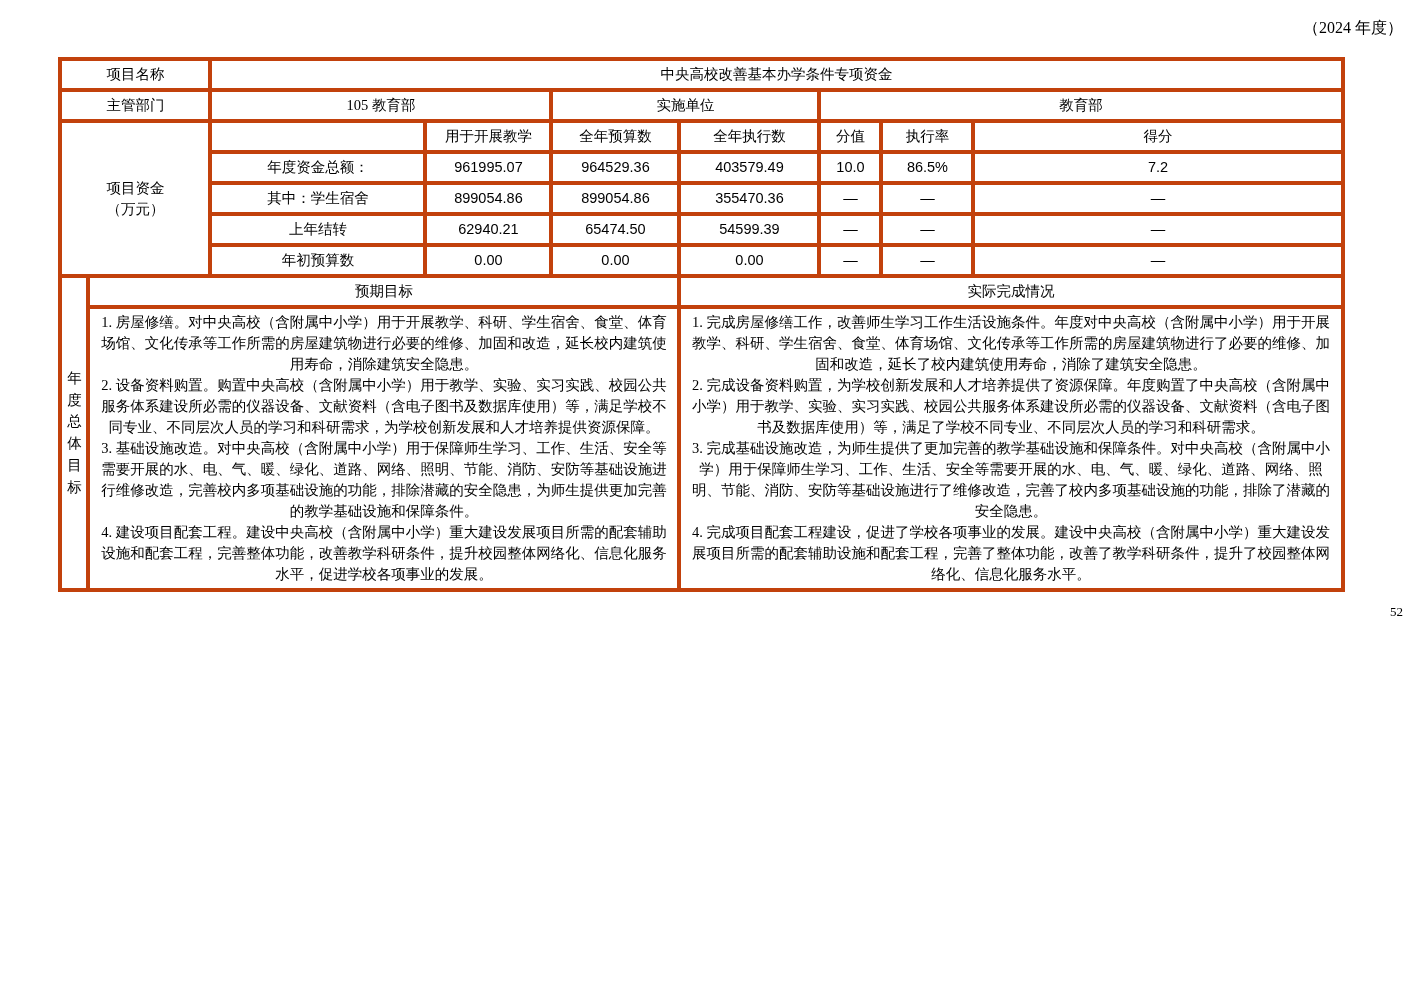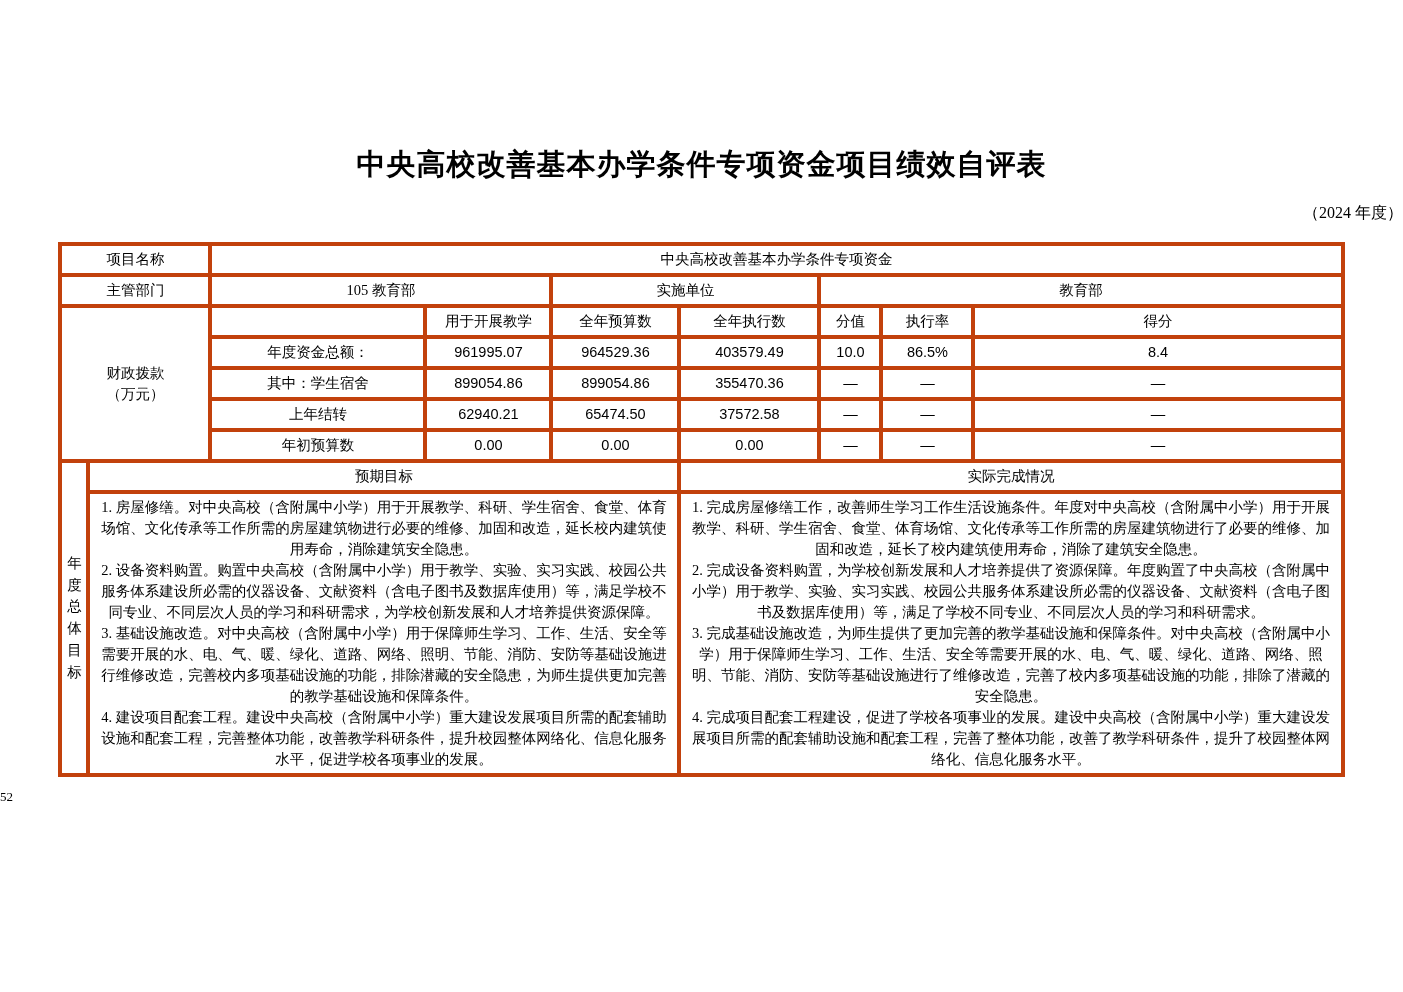--- a/index.html
+++ b/index.html
@@ -77,32 +77,32 @@
     line-height: 1.62;
   }
   .goal-cell p {
     margin: 0;
     text-indent: 0;
   }
   .hdr {
     font-size: 15px;
   }
   .pagenum {
-    text-align: left;
+    text-align: right;
     font-size: 13px;
     margin-top: 12px;
     font-family: "Liberation Serif", "DejaVu Serif", serif;
+    padding-left: 28px;
   }
 </style>
 </head>
 <body>
 
 <div class="page">
 
-  <div class="title">中央高校改善基本办学条件专项资金项目绩效自评表</div>
   <div class="subtitle">（2024 年度）</div>
 
   <table class="main">
     <colgroup>
       <col style="width:28px">
       <col style="width:122px">
       <col style="width:215px">
       <col style="width:126px">
       <col style="width:128px">
       <col style="width:140px">
@@ -119,57 +119,57 @@
 
     <tr>
       <td colspan="2" class="cell-label">主管部门</td>
       <td colspan="2" class="cell-label">105 教育部</td>
       <td colspan="2" class="cell-label">实施单位</td>
       <td colspan="3" class="cell-label">教育部</td>
     </tr>
 
     <tr>
       <td colspan="2" rowspan="5" class="fund-label">
-        <div>财政拨款</div>
+        <div>项目资金</div>
         <div>（万元）</div>
       </td>
       <td></td>
       <td class="hdr">用于开展教学</td>
       <td class="hdr">全年预算数</td>
       <td class="hdr">全年执行数</td>
       <td class="hdr">分值</td>
       <td class="hdr">执行率</td>
       <td class="hdr">得分</td>
     </tr>
 
     <tr>
       <td class="cell-label">年度资金总额：</td>
       <td class="num">961995.07</td>
       <td class="num">964529.36</td>
       <td class="num">403579.49</td>
       <td class="num">10.0</td>
       <td class="num">86.5%</td>
-      <td class="num">8.4</td>
+      <td class="num">7.2</td>
     </tr>
 
     <tr>
       <td class="cell-label">其中：学生宿舍</td>
       <td class="num">899054.86</td>
       <td class="num">899054.86</td>
       <td class="num">355470.36</td>
       <td class="num">—</td>
       <td class="num">—</td>
       <td class="num">—</td>
     </tr>
 
     <tr>
       <td class="cell-label">上年结转</td>
       <td class="num">62940.21</td>
       <td class="num">65474.50</td>
-      <td class="num">37572.58</td>
+      <td class="num">54599.39</td>
       <td class="num">—</td>
       <td class="num">—</td>
       <td class="num">—</td>
     </tr>
 
     <tr>
       <td class="cell-label">年初预算数</td>
       <td class="num">0.00</td>
       <td class="num">0.00</td>
       <td class="num">0.00</td>

